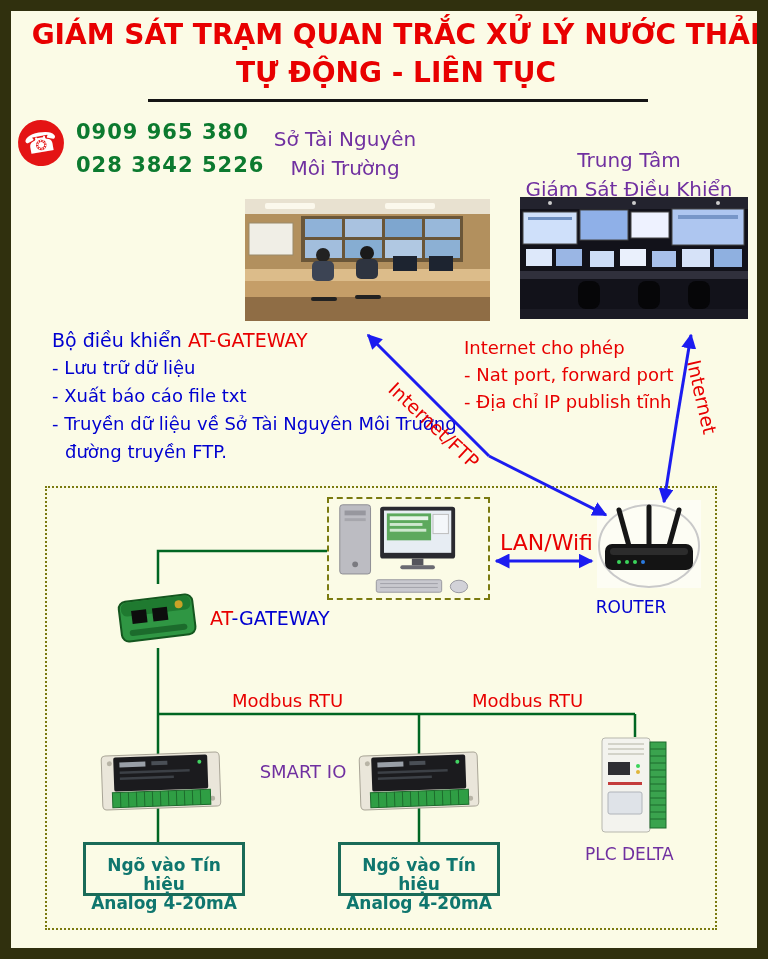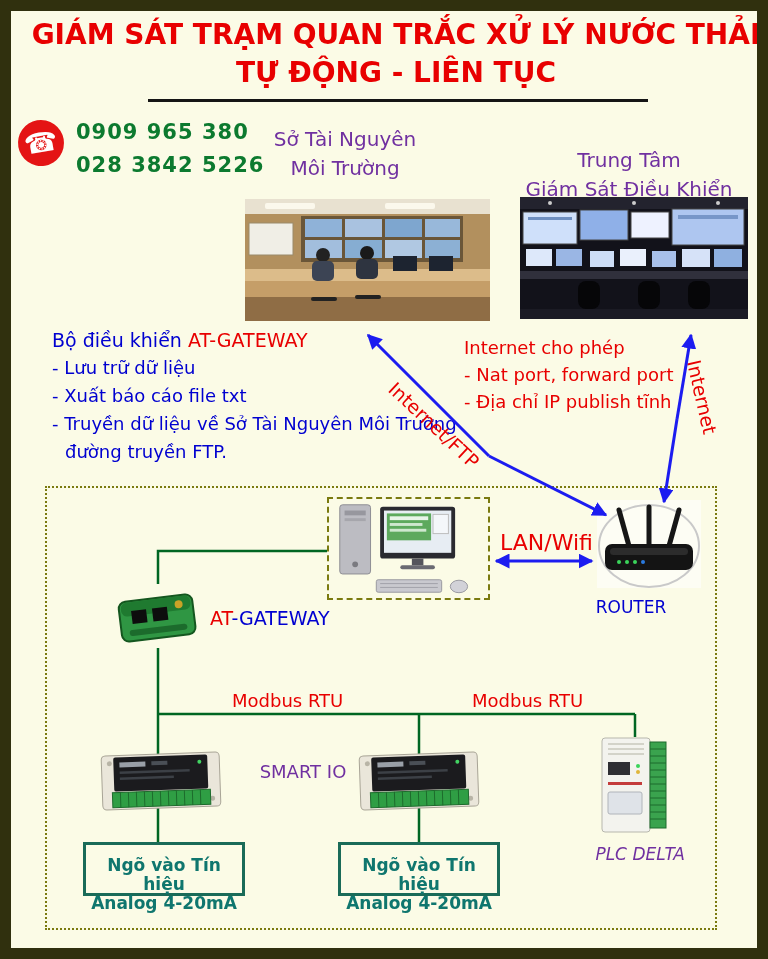--- a/index.html
+++ b/index.html
@@ -50,21 +50,21 @@
 
   .modbus{color:#e80000;font-size:18px;width:120px;text-align:left;}
   #modbus-left{left:232px;top:690px;}
   #modbus-right{left:472px;top:690px;}
 
   #smartio1{left:100px;top:744px;width:122px;height:74px;}
   #smartio2{left:358px;top:744px;width:122px;height:74px;}
   #lbl-smartio{left:244px;top:761px;width:118px;color:#7030a0;font-size:18px;text-align:center;}
 
   #plc{left:600px;top:736px;width:70px;height:98px;}
-  #lbl-plc{left:585px;top:844px;width:100px;color:#7030a0;font-size:17px;text-align:right;font-style:italic;}
+  #lbl-plc{left:585px;top:844px;width:100px;color:#7030a0;font-size:17px;text-align:left;}
 
   .analog-box{border:3px solid #1a6b58;color:#0f766e;font-weight:bold;font-size:17px;
               text-align:center;line-height:19px;padding-top:11px;box-sizing:border-box;
               width:162px;height:54px;background:#fbfbe6;}
   #analog1{left:83px;top:842px;}
   #analog2{left:338px;top:842px;}
 
   #overlay{left:0;top:0;width:768px;height:959px;pointer-events:none;}
 </style>
 </head>

